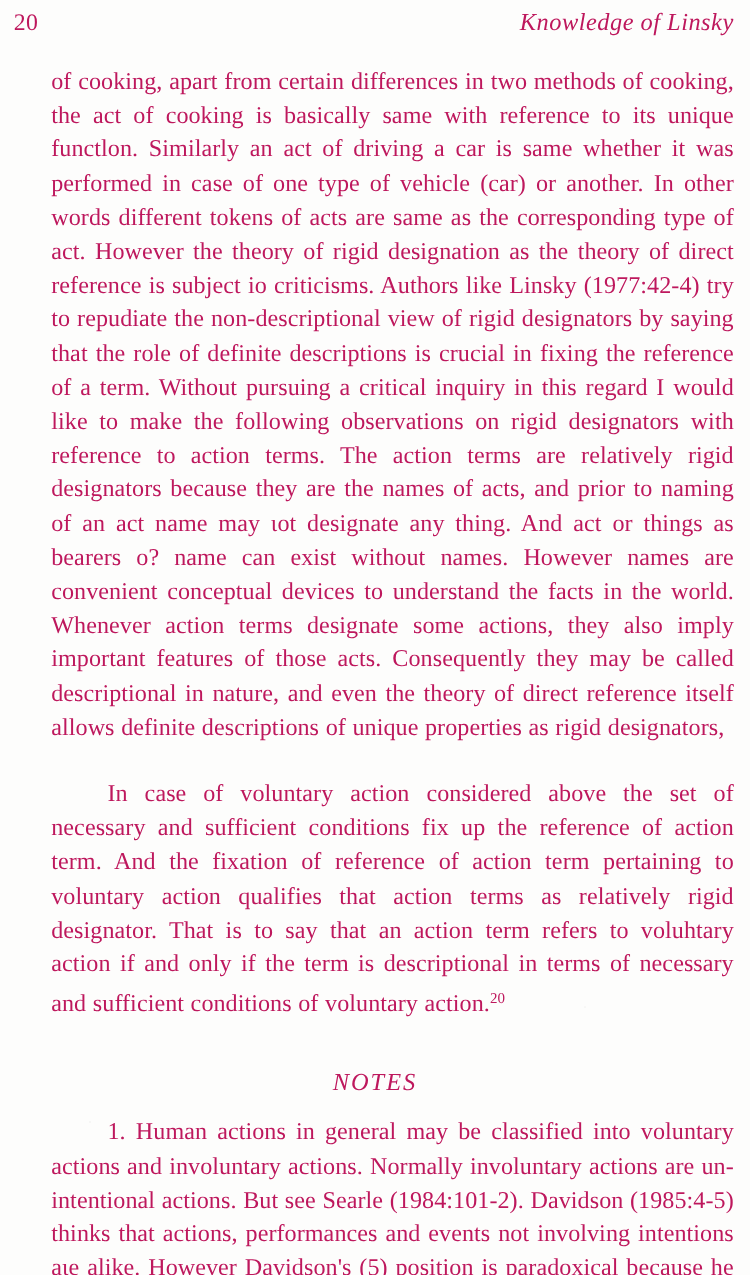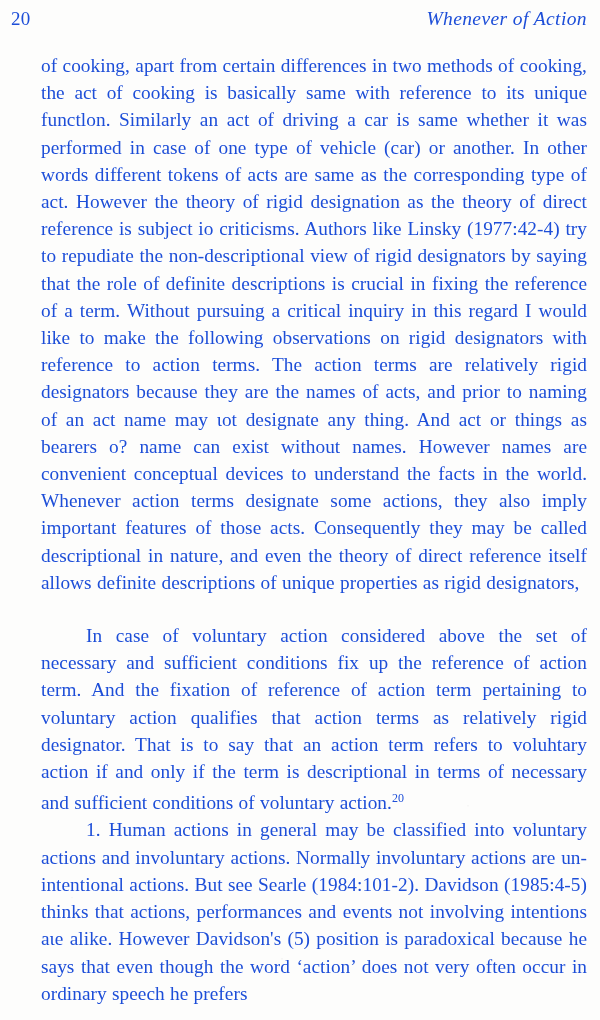--- a/index.html
+++ b/index.html
@@ -7,21 +7,21 @@
     padding: 0;
     background: #ffffff;
   }
   .page {
     position: relative;
     width: 600px;
     height: 1020px;
     background: #fdfdfc;
     overflow: hidden;
     font-family: "Liberation Serif", "DejaVu Serif", serif;
-    color: #1d4ed8;
+    color: #be185d;
     -webkit-font-smoothing: none;
   }
   
   .page::before {
     content: "";
     position: absolute;
     inset: 0;
     pointer-events: none;
     background:
       radial-gradient(circle at 12% 88%, rgba(0,0,0,0.030) 0 0.6px, transparent 1.2px),
@@ -99,27 +99,28 @@
     letter-spacing: 0;
   }
 </style>
 </head>
 <body>
 
 <div class="page">
 
   <div class="running-head">
     <span class="folio">20</span>
-    <span class="head-title">Whenever of Action</span>
+    <span class="head-title">Knowledge of Linsky</span>
   </div>
 
   <div class="body">
 
     <p class="para last-natural">of cooking, apart from certain differences in two methods of cooking, the act of cooking is basically same with reference to its unique functlon. Similarly an act of driving a car is same whether it was performed in case of one type of vehicle (car) or another. In other words different tokens of acts are same as the corresponding type of act. However the theory of rigid designation as the theory of direct reference is subject io criticisms. Authors like Linsky (1977:42-4) try to repudiate the non-descriptional view of rigid designators by saying that the role of definite descriptions is crucial in fixing the reference of a term. Without pursuing a critical inquiry in this regard I would like to make the following observations on rigid designators with reference to action terms. The action terms are relatively rigid designators because they are the names of acts, and prior to naming of an act name may ɩot designate any thing. And act or things as bearers o? name can exist without names. However names are convenient conceptual devices to understand the facts in the world. Whenever action terms designate some actions, they also imply important features of those acts. Consequently they may be called descriptional in nature, and even the theory of direct reference itself allows definite descriptions of unique properties as rigid designators,</p>
 
     <p class="para indent gap-before last-natural"><span>In case of voluntary action considered above the set of necessary and sufficient conditions fix up the reference of action term. And the fixation of reference of action term pertaining to voluntary action qualifies that action terms as relatively rigid designator. That is to say that an action term refers to voluhtary action if and only if the term is descriptional in terms of necessary and sufficient conditions of voluntary action.</span><sup class="fn">20</sup></p>
 
+    <h2 class="notes-heading">NOTES</h2>
 
     <p class="para indent last-natural">1. Human actions in general may be classified into voluntary actions and involuntary actions. Normally involuntary actions are un-intentional actions. But see Searle (1984:101-2). Davidson (1985:4-5) thinks that actions, performances and events not involving intentions aɩe alike. However Davidson's (5) position is paradoxical because he says that even though the word ‘action’ does not very often occur in ordinary speech he prefers</p>
 
   </div>
 
 </div>
 
 </body></html>

